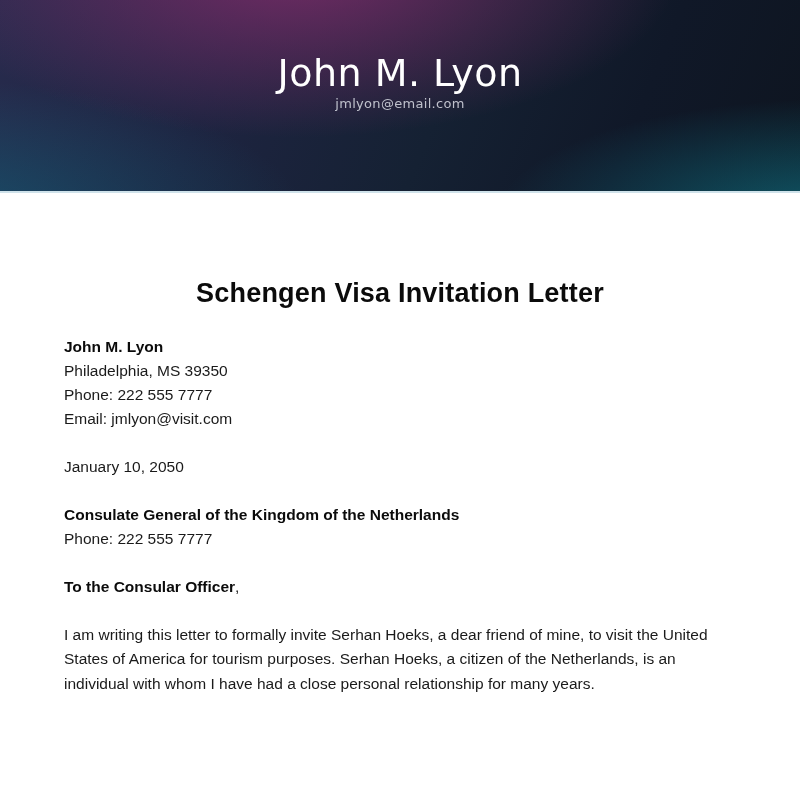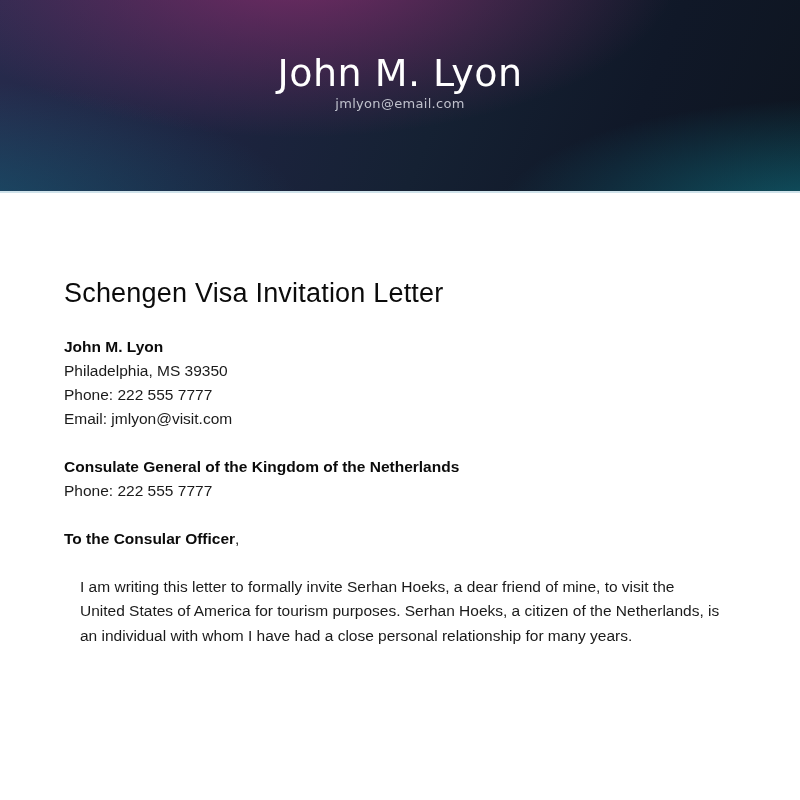--- a/index.html
+++ b/index.html
@@ -50,40 +50,41 @@
     letter-spacing: 0.3px;
   }
   
   .page {
     box-sizing: border-box;
     width: 800px;
     padding: 0 64px;
   }
   .title {
     margin: 81px 0 23px 0;
+    text-align: center;
     font-size: 27px;
     line-height: 38px;
-    font-weight: 400;
+    font-weight: 700;
     color: #0b0b0b;
     letter-spacing: 0.2px;
   }
   .block {
     margin: 0 0 24px 0;
   }
   .line {
     font-size: 15.5px;
     line-height: 24px;
     color: #1a1a1a;
   }
   .bold {
     font-weight: 700;
     color: #0b0b0b;
   }
   .para {
-    margin: 16px;
+    margin: 0;
     max-width: 674px;
     font-size: 15.5px;
     line-height: 24.3px;
     color: #1a1a1a;
   }
 </style>
 </head>
 <body>
 
 <div class="canvas">
@@ -97,20 +98,23 @@
 
     <h1 class="title">Schengen Visa Invitation Letter</h1>
 
     <section class="block">
       <div class="line bold">John M. Lyon</div>
       <div class="line">Philadelphia, MS 39350</div>
       <div class="line">Phone: 222 555 7777</div>
       <div class="line">Email: jmlyon@visit.com</div>
     </section>
 
+    <section class="block">
+      <div class="line">January 10, 2050</div>
+    </section>
 
     <section class="block">
       <div class="line bold">Consulate General of the Kingdom of the Netherlands</div>
       <div class="line">Phone: 222 555 7777</div>
     </section>
 
     <section class="block">
       <div class="line"><span class="bold">To the Consular Officer</span><span>,</span></div>
     </section>
 

